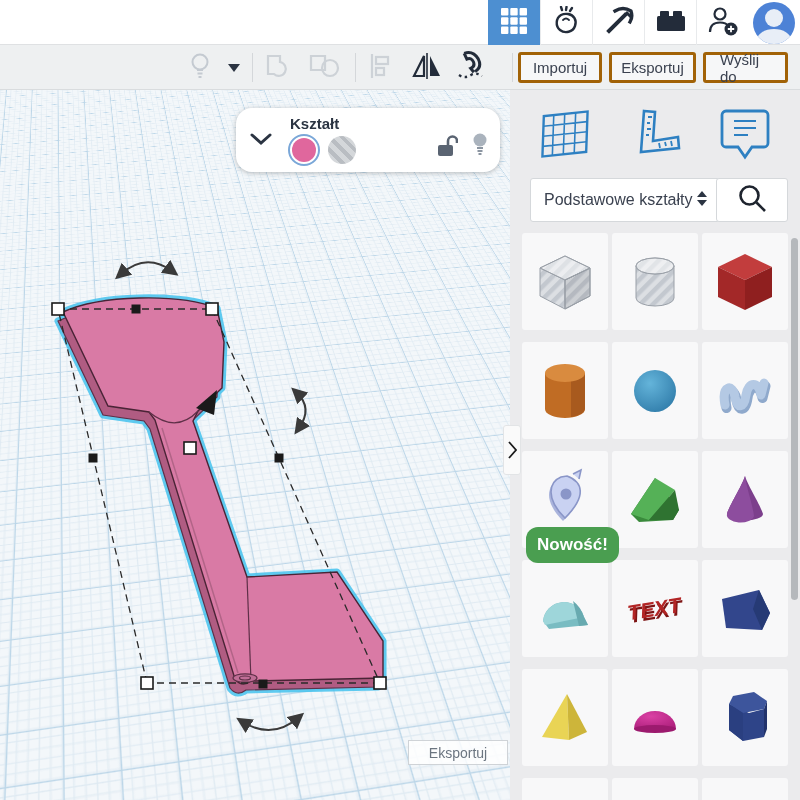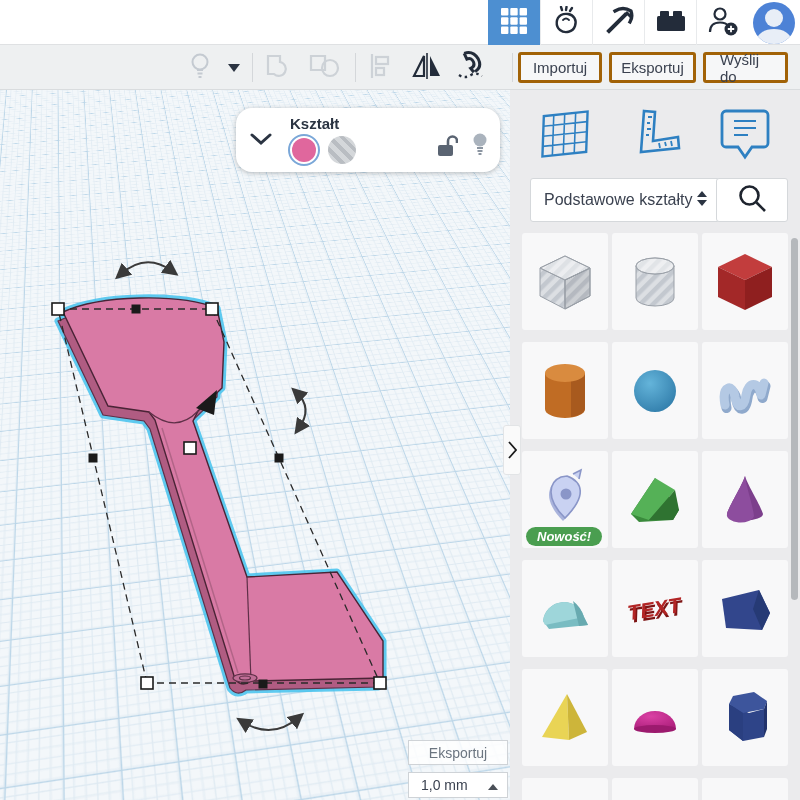--- a/index.html
+++ b/index.html
@@ -78,21 +78,21 @@
     padding-left:13px; font-size:16px; color:#3b4250; cursor:pointer;margin-left:8px; }
   .sb-select .arrows { position:absolute; right:12px; top:12px; }
   .sb-select .arrows div:first-child { width:0;height:0;border-left:5px solid transparent;border-right:5px solid transparent;border-bottom:6px solid #2b3442;margin-bottom:3px; }
   .sb-select .arrows div:last-child  { width:0;height:0;border-left:5px solid transparent;border-right:5px solid transparent;border-top:6px solid #2b3442; }
   .sb-search { position:absolute; left:206px; top:88px; width:72px; height:44px;
     background:#fff; border:1px solid #d5d8db; border-radius:3px; display:flex;
     align-items:center; justify-content:center; cursor:pointer; }
   .tile { position:absolute; width:86px; height:97px; background:#f8f8f9; border-radius:3px;
     display:flex; align-items:center; justify-content:center; cursor:pointer; }
   .new-badge { position:absolute; left:16px; top:437px; background:#4a9e50; color:#fff;
-    font-size:13px; font-weight:bold; padding:2px 11px; border-radius:12px; z-index:5;font-style:italic; }
+    font-size:17px; font-weight:bold; padding:8px 11px; border-radius:12px; z-index:5; }
   .sb-scroll { position:absolute; left:281px; top:148px; width:7px; height:362px;
     background:#b5b8bc; border-radius:4px; }
 </style>
 </head>
 <body>
 
 <div class="topbar">
   <div class="topbar-tiles">
     <div class="tb-tile active">
       <span>
@@ -298,24 +298,20 @@
     </div>
     <div class="sp-bulb">
       <svg width="20" height="25" viewBox="0 0 20 25" fill="none" stroke="#8b95a1" stroke-width="2">
         <circle cx="10" cy="8" r="6.5" fill="#aab3bd" stroke="none"></circle>
         <path d="M7 16 h6 M7.5 19 h5 M8.5 22 h3"></path>
       </svg>
     </div>
   </div>
 
   <div class="settings-btn">Eksportuj</div>
-  <div class="snap-value">
-    <span>1,0 mm</span>
-    <span class="snap-caret"></span>
-  </div>
 </div>
 
 <div class="collapse-tab">
   <svg width="9" height="18" viewBox="0 0 9 18" fill="none" stroke="#1a1a1a" stroke-width="1.8">
       <path d="M1 1 L8 9 L1 17"></path>
     </svg>
 </div>
 
 <div class="sidebar">
   <div class="sb-iconbtn" style="left:22px;">

